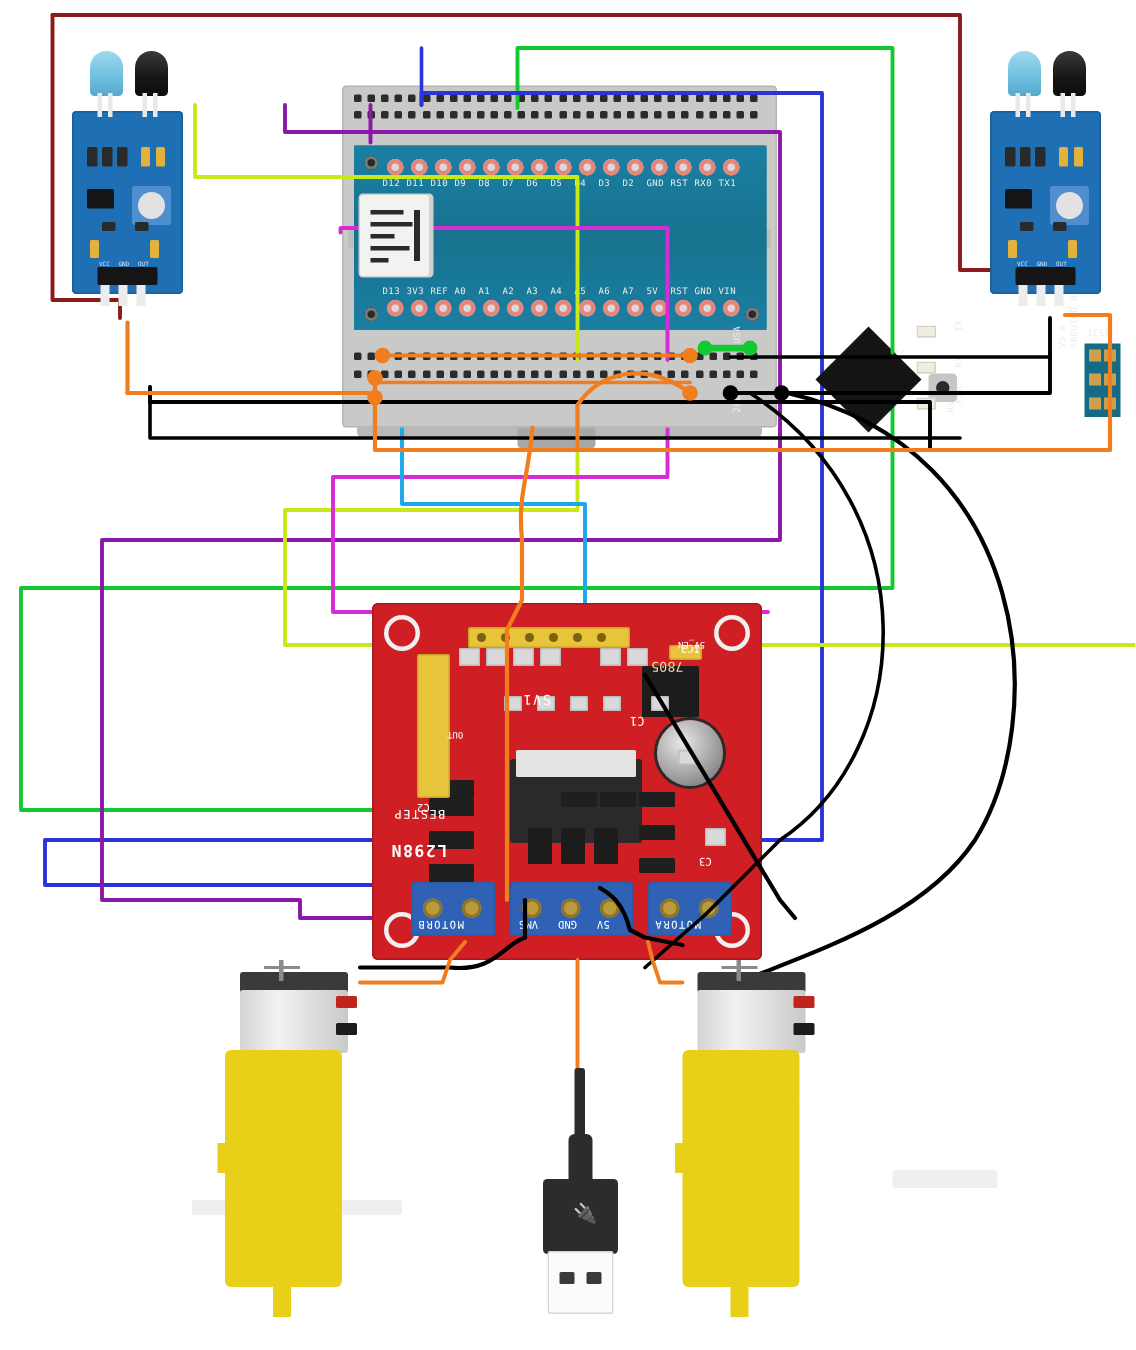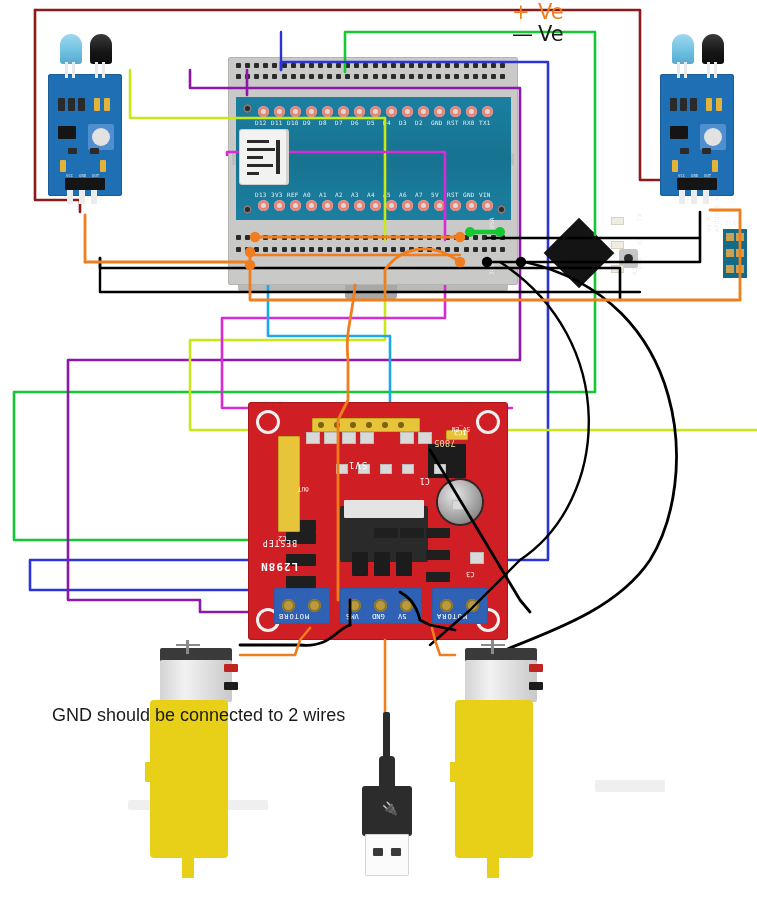--- a/index.html
+++ b/index.html
@@ -127,30 +127,21 @@
   .usbA .hood{position:absolute;background:#2c2c2c;border-radius:3px;}
   .usbA .strain{position:absolute;background:#2c2c2c;border-radius:4px;}
   .usbA .cord{position:absolute;background:#2c2c2c;border-radius:2px;}
   .usbA .trident{position:absolute;color:#4a4a4a;font-size:13px;}
 </style>
 </head>
 <body>
 
 <div id="stage">
 
-  <div class="legend">
-    <div class="lg-row lg-plus">
-      <span class="lg-sym">+</span><span>Ve</span>
-    </div>
-    <div class="lg-row lg-minus">
-      <span class="lg-sym">—</span><span>Ve</span>
-    </div>
-  </div>
-
-  <div class="note">GND should be connected to 2 wires</div>
+
 
   <div class="bb-underlay"></div>
   <div class="bb-foot"></div>
   <div class="breadboard" id="breadboard">
       <div class="bb-chan" style="left: 4px; top: 96px; width: 282px; height: 12px;"></div>
       <div class="bb-hole" style="left: 8px; top: 6px;"></div>
       <div class="bb-hole" style="left: 8px; top: 17px;"></div>
       <div class="bb-hole" style="left: 8px; top: 178px;"></div>
       <div class="bb-hole" style="left: 8px; top: 190px;"></div>
       <div class="bb-hole" style="left: 8px; top: 46px;"></div>

